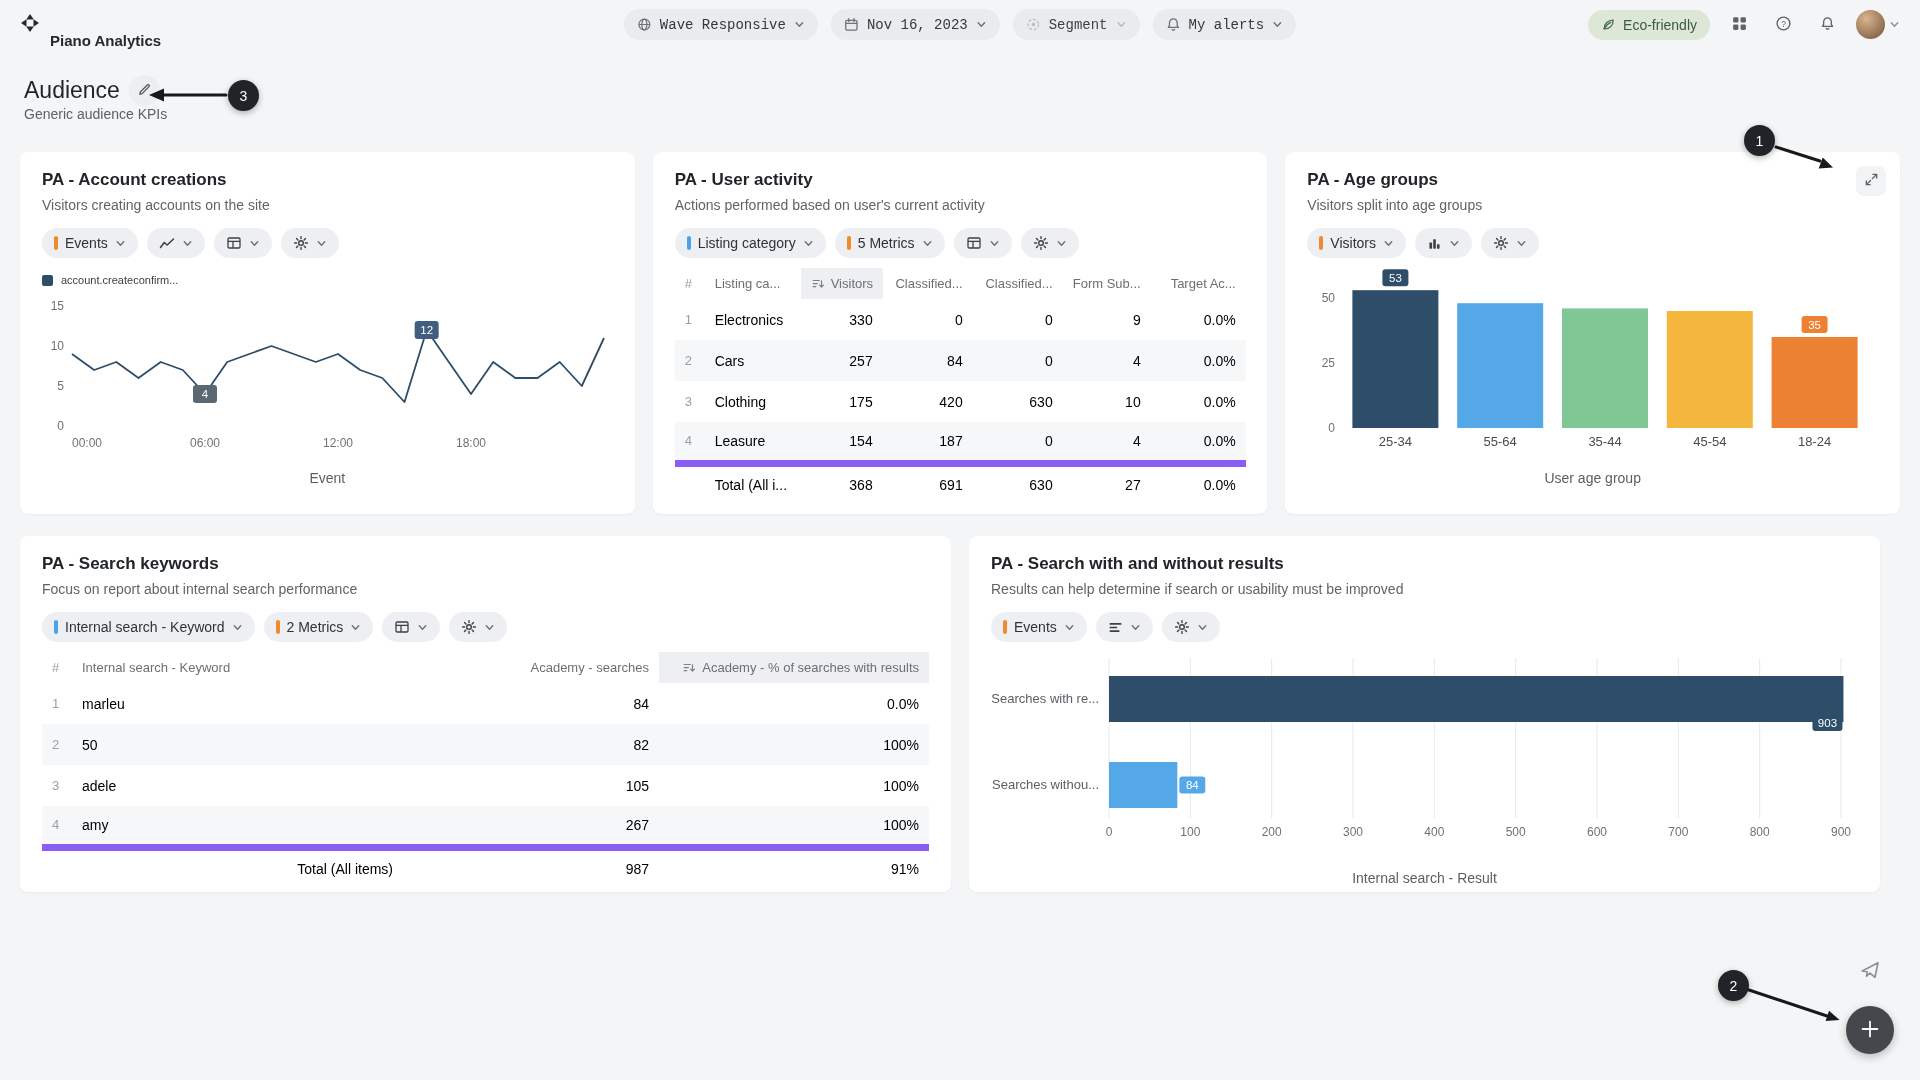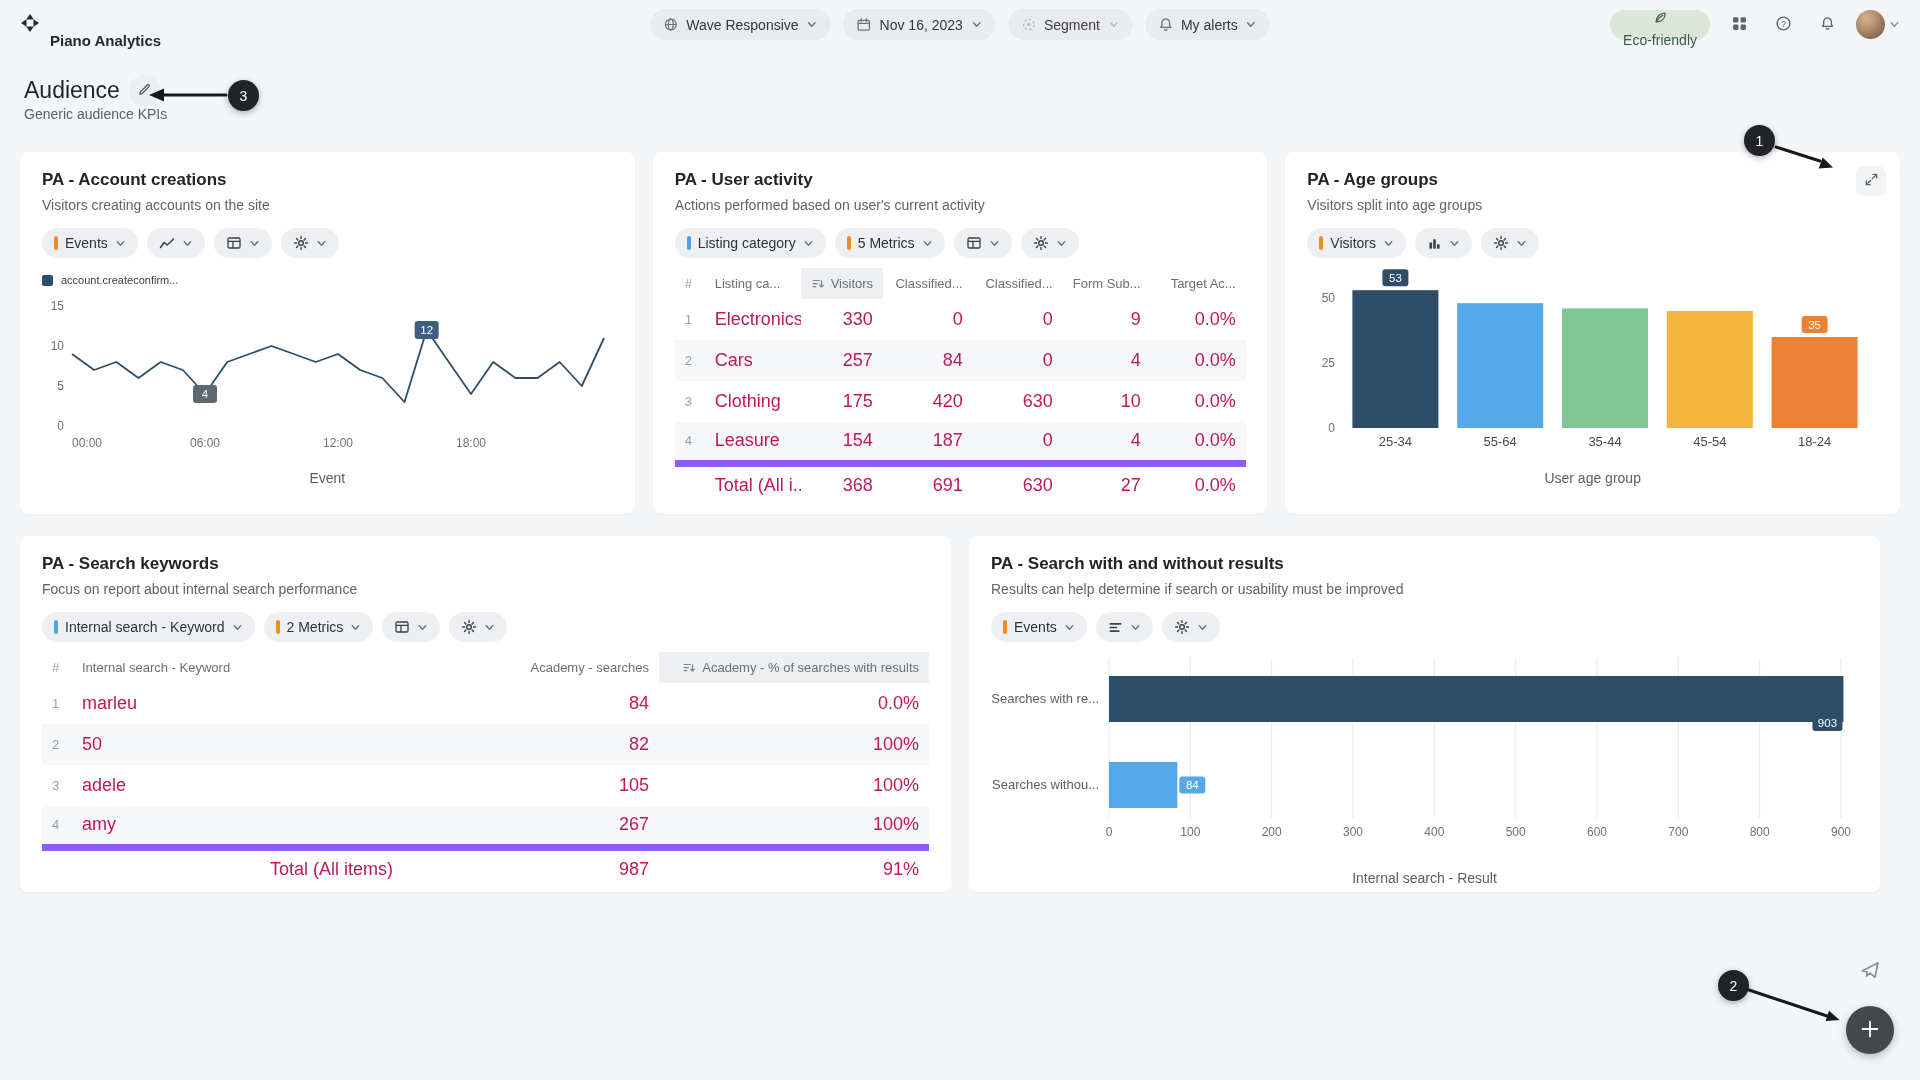--- a/index.html
+++ b/index.html
@@ -10,29 +10,29 @@
     color:#24292e;
     position:relative;
     overflow:hidden;
   }
   button { font-family:inherit; border:none; background:none; cursor:pointer; }
 
   
   .topbar { height:49px; display:flex; align-items:center; padding:0 20px; position:relative; }
   .tb-left { display:flex; align-items:center; gap:10px; }
   .brand { font-size:15px; font-weight:600; color:#26292d;margin-top:32px; }
-  .tb-center { position:absolute; left:50%; transform:translateX(-50%); display:flex; gap:13px; align-items:center; }
+  .tb-center { position:absolute; left:50%; transform:translateX(-50%); display:flex; gap:13px; align-items:center;font-family:Liberation Mono, monospace; }
   .tchip { height:31px; background:#e9ebee; border-radius:16px; display:inline-flex; align-items:center; gap:8px;
            padding:0 13px; font-size:14px; color:#33383d; white-space:nowrap; }
   .tchip .ci { color:#6d7378; display:flex; }
   .tchip.disabled { color:#404040; }
   .tchip.disabled .ci { color:#b6bbc0; }
   .tb-right { margin-left:auto; display:flex; align-items:center; gap:14px; }
   .eco { height:30px; background:#dde7d8; border-radius:16px; display:inline-flex; align-items:center; gap:7px;
-         padding:0 13px; font-size:14px; color:#3c5a43; font-weight:500;flex-direction:column; }
+         padding:0 13px; font-size:14px; color:#3c5a43; font-weight:500; }
   .eco .ci { color:#4a6a50; display:flex; }
   .iconbtn { width:30px; height:30px; display:flex; align-items:center; justify-content:center; color:#5d6368; }
   .avatar-wrap { display:flex; align-items:center; gap:4px; }
   .avatar { width:29px; height:29px; border-radius:50%;
             background:radial-gradient(circle at 35% 30%, #d9b48e, #8a6a4f 75%); }
   .avatar-wrap .ci { color:#8b9095; display:flex; }
 
   
   .page-head { padding:26px 24px 0; position:relative; }
   .title-row { display:flex; align-items:center; gap:9px; }
@@ -79,21 +79,21 @@
   .catL { fill:#5a6066; font-size:13px; }
   .badgeT { fill:#ffffff; font-size:11.5px; }
 
   .expand { position:absolute; top:14px; right:14px; width:30px; height:30px; border-radius:8px; background:#f1f3f5;
             display:flex; align-items:center; justify-content:center; color:#5d6368; }
 
   
   .dt { width:100%; border-collapse:collapse; margin-top:10px; table-layout:fixed; }
   .dt th { font-size:13px; color:#6a7075; font-weight:400; text-align:right; padding:8px 10px; white-space:nowrap;
            overflow:hidden; text-overflow:clip; }
-  .dt td { font-size:18px; color:#be185d; text-align:right; padding:0 10px; height:41px; white-space:nowrap; overflow:hidden; }
+  .dt td { font-size:14px; color:#000000; text-align:right; padding:0 10px; height:41px; white-space:nowrap; overflow:hidden; }
   .dt th:first-child, .dt td:first-child { text-align:left; color:#9aa0a6; font-size:13px; }
   .dt th:nth-child(2), .dt td:nth-child(2) { text-align:left; }
   .dt tbody tr:nth-child(even) td { background:#f6f7f9; }
   .dt tbody tr.total td { border-top:7px solid #8b5cf6; background:#fff; }
   .dt th.sorted { background:#edeff2; }
   .sorticon { display:inline-flex; vertical-align:-3px; margin-right:6px; color:#7a8086; }
   .tbl-sk tr.total td:nth-child(2) { text-align:right; padding-right:46px; }
 
   
   .rocket-btn { position:absolute; left:1855px; top:956px; width:30px; height:30px; display:flex;

